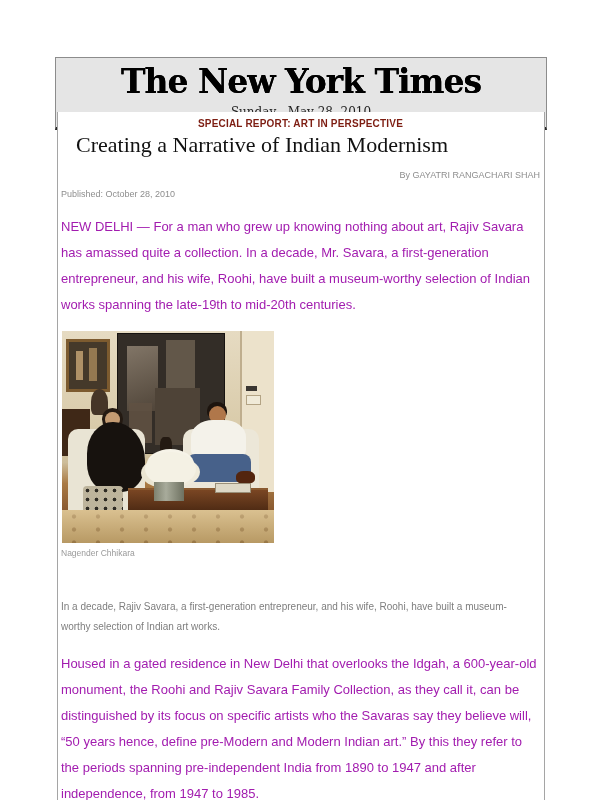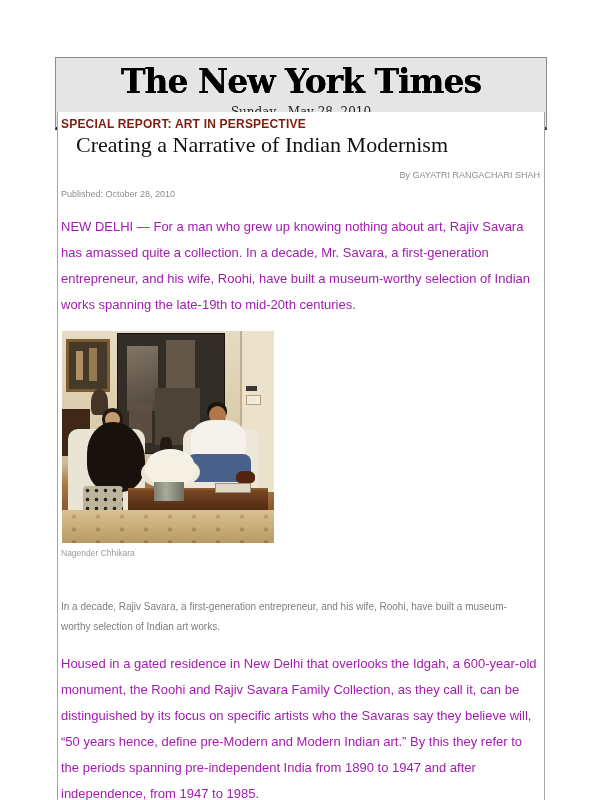--- a/index.html
+++ b/index.html
@@ -23,21 +23,21 @@
     font-family:"DejaVu Serif", serif; font-size:12px; color:#222; line-height:16px;
   }
 
   
   .article {
     position:absolute; left:57px; top:112px; width:488px; box-sizing:border-box;
     border-left:1px solid #a5a5a5; border-right:1px solid #a5a5a5; border-bottom:1px solid #a5a5a5;
     padding:7px 4px 10px 3px; background:#fff;
   }
   .kicker {
-    font-size:12px; font-weight:bold; color:#7d1d12; letter-spacing:.2px; line-height:10px;
+    font-size:10px; font-weight:bold; color:#7d1d12; letter-spacing:.2px; line-height:10px;text-align:center;
   }
   .headline {
     font-family:"Liberation Serif", serif; font-weight:normal; color:#111;
     font-size:22px; line-height:27px; margin:2px 0 0 15px;
   }
   .byline   { font-size:9px; color:#8e8e8e; line-height:11px; margin-top:12px;text-align:right; }
   .published{ font-size:9px; color:#8e8e8e; line-height:11px; margin-top:8px; }
   .body-para{ font-size:13px; color:#a21caf; line-height:26px; margin:14px 0 0 0; }
   .credit   { font-size:8.5px; color:#9a9a9a; line-height:10px; margin-top:5px; }
   .caption  { font-size:10px; color:#7e7e7e; line-height:20px; margin-top:39px; width:460px; }

